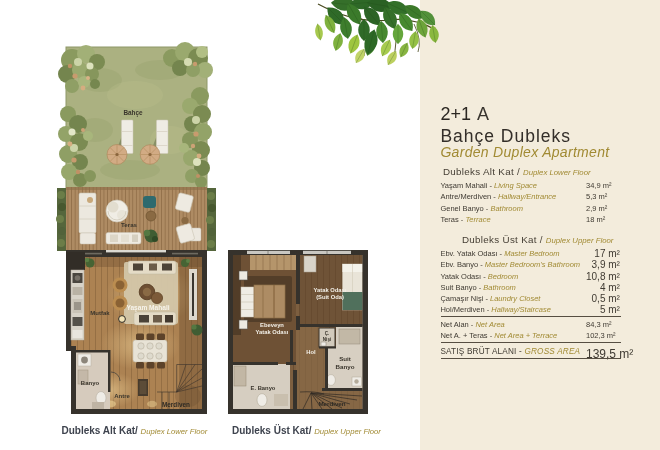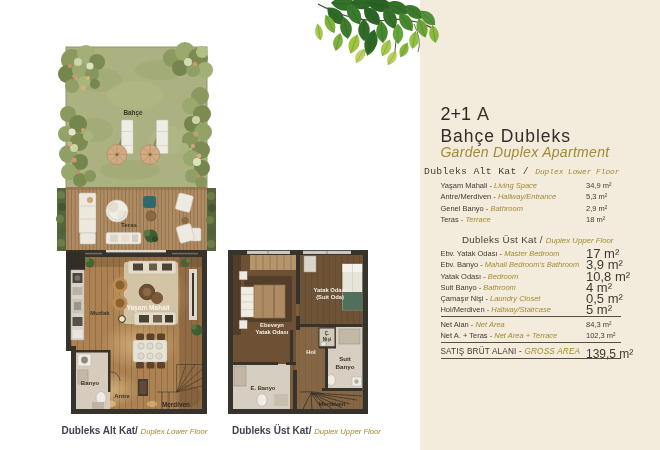--- a/index.html
+++ b/index.html
@@ -626,46 +626,46 @@
 </svg>
 
 <div class="abs" style="left:232px;top:425px;font-size:10px;color:#3e434e;font-weight:bold;white-space:nowrap;">Dubleks Üst Kat/ <span class="gold" style="font-weight:normal;font-size:7.7px;">Duplex Upper Floor</span></div>
 
 <div class="abs" style="left:440.4px;top:105px;font-size:18px;color:#2b2722;line-height:1;"><b style="font-weight:normal;">2+1</b><span style="display:inline-block;width:6px;"></span><span style="font-weight:normal;color:#39352f;">A</span></div>
 
 <div class="abs" style="left:440.4px;top:128px;font-size:17.5px;letter-spacing:1px;color:#332e29;line-height:1;">Bahçe Dubleks</div>
 
 <div class="abs gold" style="left:440.4px;top:145px;font-size:14px;line-height:1;letter-spacing:0.3px;">Garden Duplex Apartment</div>
 
-<div class="abs" style="left:424px;top:166.5px;font-size:9.8px;letter-spacing:0.3px;color:#453e34;line-height:1;white-space:nowrap;font-family:Liberation Mono, monospace;">Dubleks Alt Kat / <span class="gold" style="font-size:7.8px;letter-spacing:0;">Duplex Lower Floor</span></div>
+<div class="abs" style="left:443px;top:166.5px;font-size:9.8px;letter-spacing:0.3px;color:#453e34;line-height:1;white-space:nowrap;">Dubleks Alt Kat / <span class="gold" style="font-size:7.8px;letter-spacing:0;">Duplex Lower Floor</span></div>
 
 <div class="abs" style="left:440.4px;top:179.9px;font-size:7.5px;color:#3f3a32;line-height:11.33px;white-space:nowrap;">
   <div>Yaşam Mahali - <span class="gold">Living Space</span></div>
   <div>Antre/Merdiven - <span class="gold">Hallway/Entrance</span></div>
   <div>Genel Banyo - <span class="gold">Bathroom</span></div>
   <div>Teras - <span class="gold">Terrace</span></div>
 </div>
 <div class="abs" style="left:586px;top:179.9px;font-size:7.5px;color:#3f3a32;line-height:11.33px;">
   <div>34,9 m²</div>
   <div>5,3 m²</div>
   <div>2,9 m²</div>
   <div>18 m²</div>
 </div>
 
 <div class="abs" style="left:462px;top:235px;font-size:9.8px;letter-spacing:0.3px;color:#453e34;line-height:1;white-space:nowrap;">Dubleks Üst Kat / <span class="gold" style="font-size:7.8px;letter-spacing:0;">Duplex Upper Floor</span></div>
 
 <div class="abs" style="left:440.4px;top:248.1px;font-size:7.5px;color:#3f3a32;line-height:11.2px;white-space:nowrap;">
   <div>Ebv. Yatak Odası - <span class="gold">Master Bedroom</span></div>
-  <div>Ebv. Banyo - <span class="gold">Mahali Bedroom's Bathroom</span></div>
+  <div>Ebv. Banyo - <span class="gold">Master Bedroom's Bathroom</span></div>
   <div>Yatak Odası - <span class="gold">Bedroom</span></div>
   <div>Suit Banyo - <span class="gold">Bathroom</span></div>
   <div>Çamaşır Nişi - <span class="gold">Laundry Closet</span></div>
   <div>Hol/Merdiven - <span class="gold">Hallway/Staircase</span></div>
 </div>
-<div class="abs" style="left:586px;top:248.1px;font-size:13px;color:#3f3a32;line-height:11.2px;">
+<div class="abs" style="left:586px;top:248.1px;font-size:10px;color:#3f3a32;line-height:11.2px;text-align:right;">
   <div>17 m²</div>
   <div>3,9 m²</div>
   <div>10,8 m²</div>
   <div>4 m²</div>
   <div>0,5 m²</div>
   <div>5 m²</div>
 </div>
 
 <div class="abs" style="left:441px;top:315.9px;width:180px;height:1px;background:#564e42;"></div>
 

